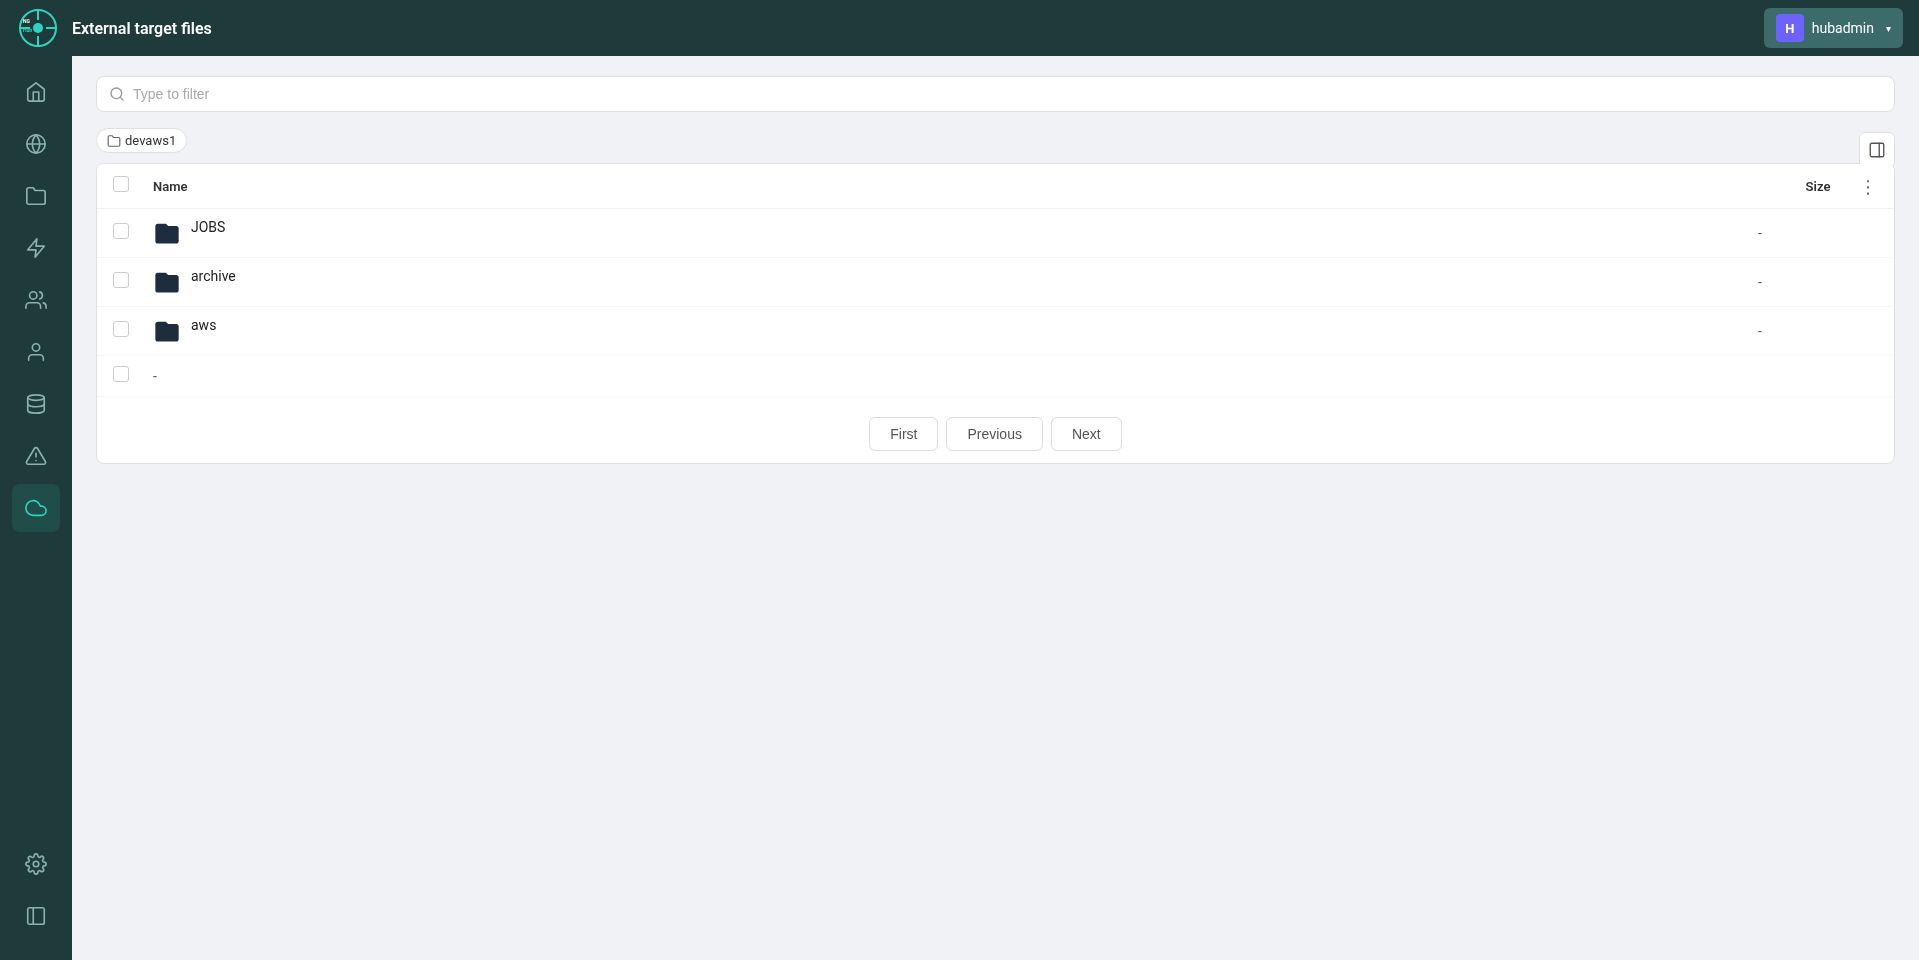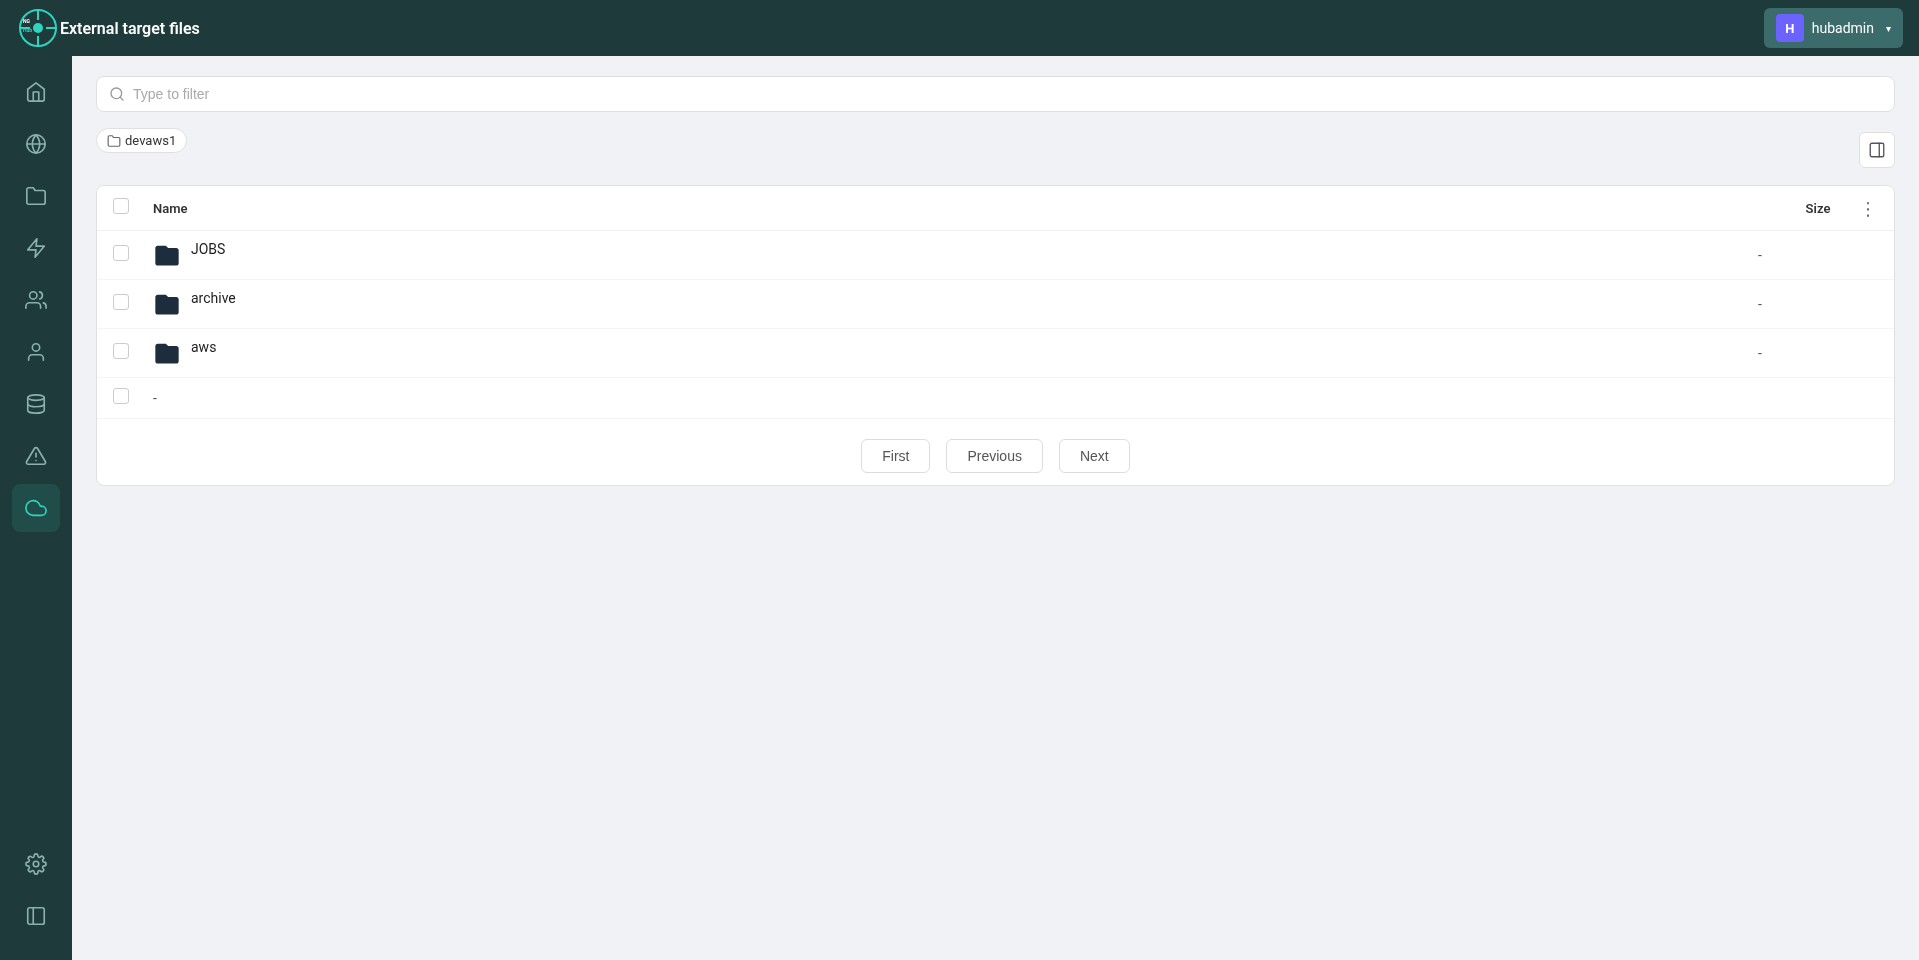--- a/index.html
+++ b/index.html
@@ -11,20 +11,21 @@
       height: 56px;
       display: flex;
       align-items: center;
       justify-content: space-between;
       padding: 0 16px;
       flex-shrink: 0;
     }
     .header-left {
       display: flex;
       align-items: center;
+      gap: 12px;
     }
     .logo {
       width: 44px;
       height: 44px;
       border-radius: 8px;
       background: #1e3a3a;
       display: flex;
       align-items: center;
       justify-content: center;
       font-weight: bold;
@@ -146,21 +147,21 @@
       justify-content: center;
       cursor: pointer;
       color: #555;
     }
 
     
     .breadcrumb {
       display: flex;
       align-items: flex-end;
       gap: 4px;
-      margin-bottom: 32px;
+      margin-bottom: 10px;
     }
     .breadcrumb-item {
       display: flex;
       align-items: center;
       gap: 4px;
       background: white;
       border: 1px solid #e0e0e0;
       border-radius: 16px;
       padding: 4px 10px;
       font-size: 13px;
@@ -237,21 +238,21 @@
     .checkbox:checked {
       background: #2dd4bf;
       border-color: #2dd4bf;
     }
 
     
     .pagination {
       display: flex;
       justify-content: center;
       align-items: center;
-      gap: 16px;
+      gap: 8px;
       padding: 20px 0 12px;
     }
     .page-btn {
       padding: 8px 20px;
       border: 1px solid #ddd;
       border-radius: 6px;
       background: white;
       font-size: 14px;
       color: #555;
       cursor: pointer;

